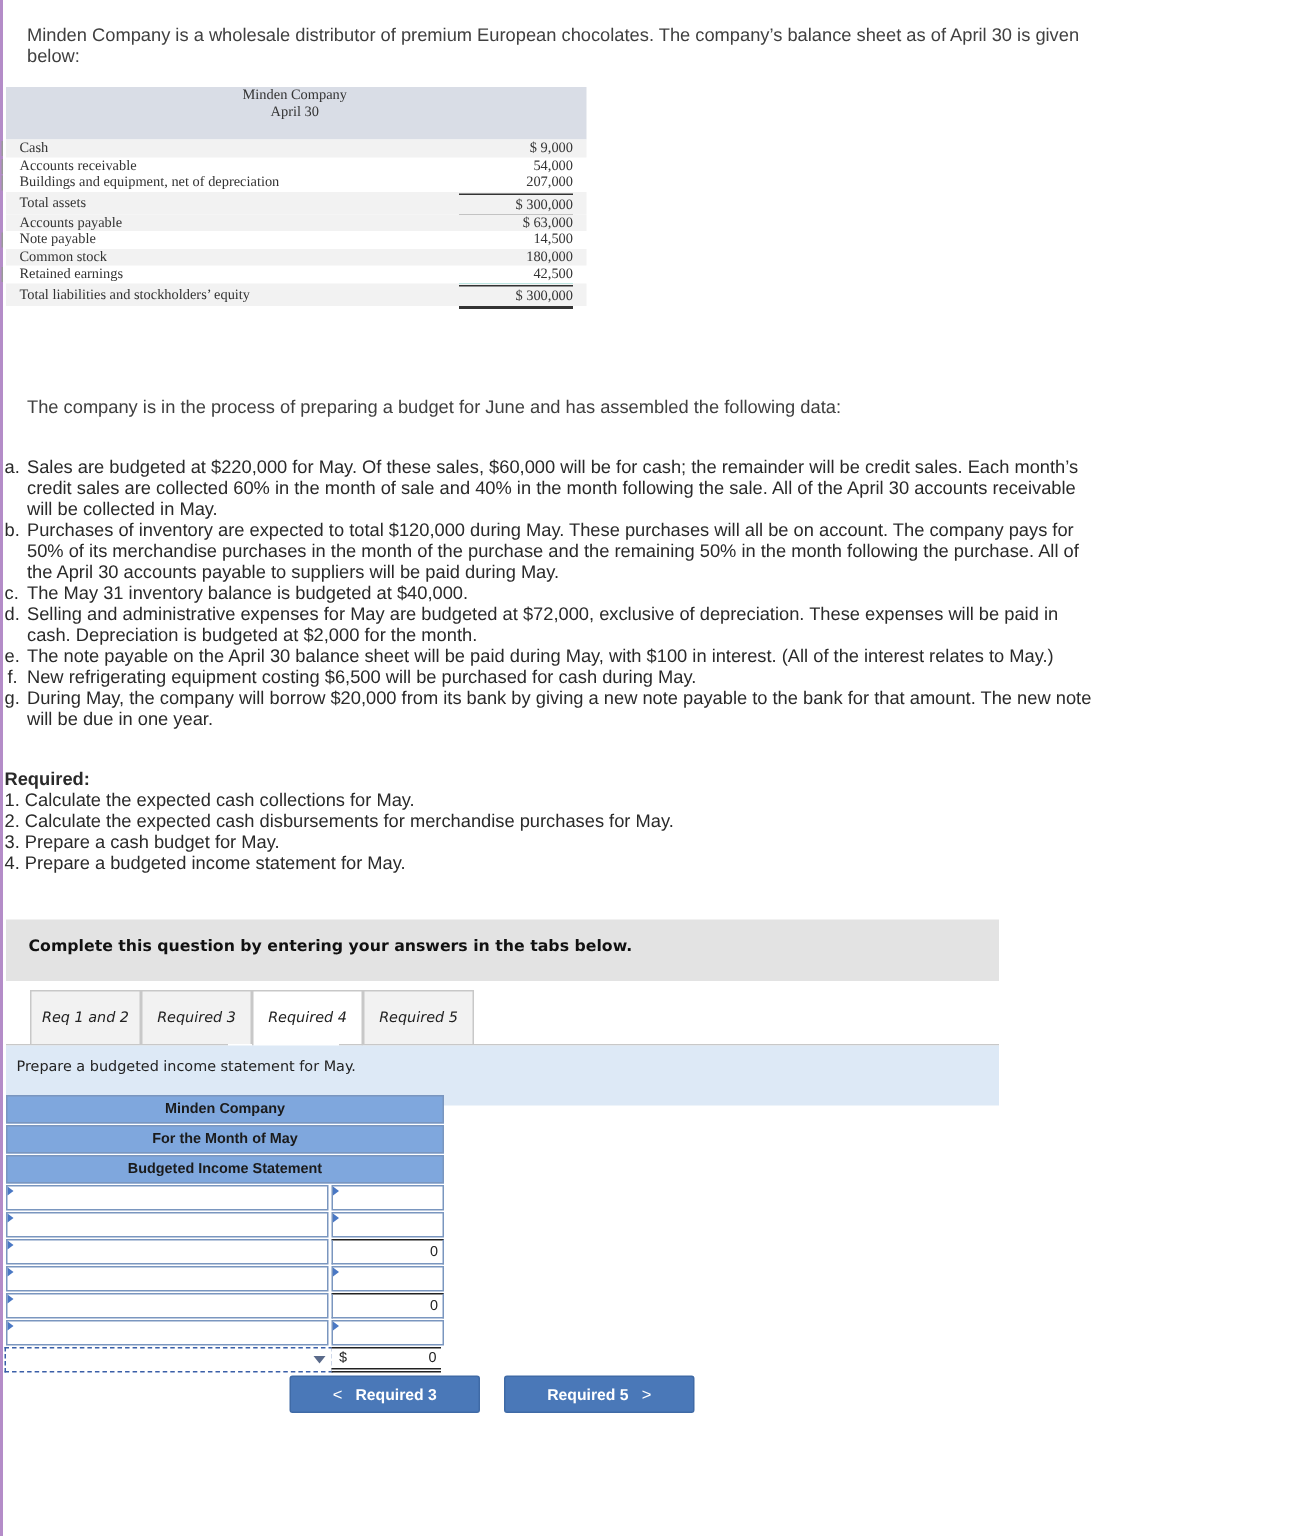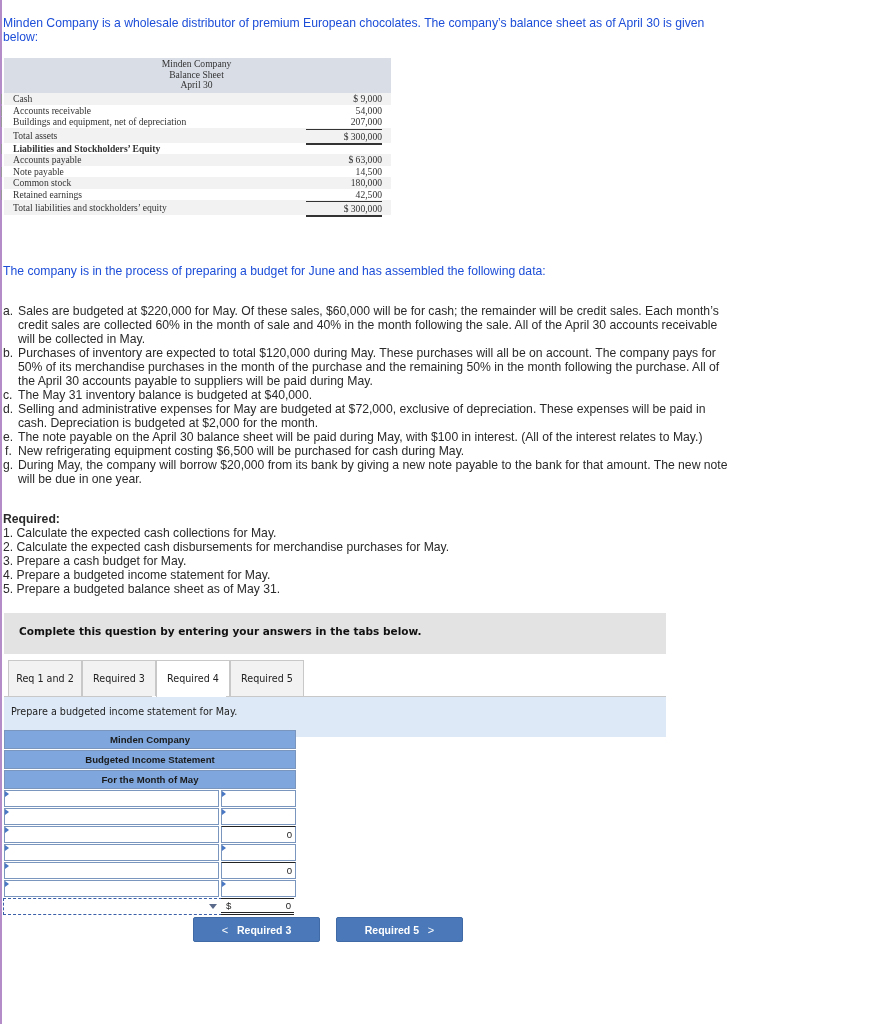--- a/index.html
+++ b/index.html
@@ -1,39 +1,39 @@
 <!DOCTYPE html>
 <html><head>
 <meta charset="utf-8">
 <style>
   html, body { margin: 0; padding: 0; background: #ffffff; }
   body { width: 875px; height: 1024px; position: relative; overflow: hidden; font-family: "Liberation Sans", sans-serif; color: #222; }
   .leftbar { position: absolute; left: 0; top: 0; width: 2px; height: 1024px; background: #b48cc8; }
-  .p { position: absolute; left: 3px; font-size: 12.2px; line-height: 14px; color: #1d4ed8; }
+  .p { position: absolute; left: 18px; font-size: 12.2px; line-height: 14px; color: #404040; }
   .intro { top: 16px; width: 720px; }
   .bs { position: absolute; left: 4px; top: 58px; width: 387px; font-family: "Liberation Serif", serif; font-size: 9.6px; color: #333; }
   .bs-head { background: #d9dde6; height: 35px; text-align: center; line-height: 10.5px; padding-top: 1px; box-sizing: border-box; padding-left: 0; }
   .bs-head div { margin-left: -2px; }
   .bs-row { position: relative; height: 11.5px; line-height: 11.5px; padding-left: 9px; }
   .bs-row.alt { background: #f2f2f2; }
   .bs-row .v { position: absolute; right: 9px; top: 0; text-align: right; }
   .bs-row.bold { font-weight: bold; }
   .bs-row.total { height: 15px; line-height: 16px; }
   .bs-row.total .v { border-top: 1px solid #333; border-bottom: 2px solid #333; width: 76px; line-height: 13px; top: 1px; }
   .bs-row .v.ul { border-bottom: 6px solid #14b8a6; width: 76px; }
   .tick { position: absolute; left: -3px; width: 1px; height: 10px; background: #999; }
   .data-intro { top: 264px; }
   .items { position: absolute; left: 3px; top: 304px; width: 730px; font-size: 12.2px; line-height: 14px; color: #2a2a2a; }
   .item { position: relative; padding-left: 15px; }
   .item .lt { position: absolute; left: 0; top: 0; }
   .req { position: absolute; left: 3px; top: 512px; font-size: 12.2px; line-height: 14px; color: #2a2a2a; }
   .req .hdr { font-weight: bold; }
   .banner { position: absolute; left: 4px; top: 613px; width: 662px; height: 41px; background: #e3e3e3; }
   .banner span { position: absolute; left: 15px; top: 12px; font-family: "DejaVu Sans", sans-serif; font-size: 10.5px; font-weight: bold; color: #111; }
-  .tabs { position: absolute; left: 8px; top: 660px; height: 37px; width: 662px; }
+  .tabs { position: absolute; left: 20px; top: 660px; height: 37px; width: 662px; font-style: italic; }
   .tab { position: absolute; top: 0; height: 36px; border: 1px solid #c8c8c8; border-bottom: none; background: #f2f2f2; font-family: "DejaVu Sans", sans-serif; font-size: 9.6px; color: #222; text-align: center; line-height: 36px; box-sizing: border-box; cursor: pointer; }
   .tab.active { background: #fff; height: 37px; }
   .tabline { position: absolute; left: 4px; top: 696px; width: 662px; height: 1px; background: #c8c8c8; }
   .instr { position: absolute; left: 4px; top: 697px; width: 662px; height: 40px; background: #dde9f6; }
   .instr span { position: absolute; left: 7px; top: 9px; font-family: "DejaVu Sans", sans-serif; font-size: 9.6px; color: #222; }
   .is { position: absolute; left: 4px; top: 730px; width: 292px; }
   .is-h { background: #7fa7dd; border: 1px solid #7a96bf; height: 17px; line-height: 17px; text-align: center; font-family: "Liberation Sans", sans-serif; font-weight: bold; font-size: 9.6px; color: #1a1a1a; margin-bottom: 1px; }
   .is-row { position: relative; height: 17px; margin-bottom: 1px; }
   .is-row .lbl { position: absolute; left: 0; top: 0; width: 213px; height: 15px; border: 1px solid #7a96bf; background: #fff; box-sizing: content-box; }
   .is-row .val { position: absolute; left: 217px; top: 0; width: 73px; height: 15px; border: 1px solid #7a96bf; background: #fff; text-align: right; font-size: 9.6px; line-height: 15px; padding-right: 0; box-sizing: content-box; }
@@ -50,28 +50,26 @@
 </head>
 <body>
 
 <div class="leftbar"></div>
 
 <div class="p intro">Minden Company is a wholesale distributor of premium European chocolates. The company’s balance sheet as of April 30 is given below:</div>
 
 <div class="bs">
   <div class="bs-head">
     <div>Minden Company</div>
-    <div>Balance Sheet</div>
     <div>April 30</div>
   </div>
   <div class="bs-row alt"><span class="tick" style="top:1px"></span><span>Cash</span><span class="v">$ 9,000</span></div>
   <div class="bs-row"><span class="tick" style="top:1px"></span><span>Accounts receivable</span><span class="v">54,000</span></div>
   <div class="bs-row"><span class="tick" style="top:1px"></span><span>Buildings and equipment, net of depreciation</span><span class="v ul">207,000</span></div>
   <div class="bs-row total alt"><span>Total assets</span><span class="v">$ 300,000</span></div>
-  <div class="bs-row bold"><span class="tick" style="top:1px"></span><span>Liabilities and Stockholders’ Equity</span></div>
   <div class="bs-row alt"><span>Accounts payable</span><span class="v">$ 63,000</span></div>
   <div class="bs-row"><span class="tick" style="top:1px"></span><span>Note payable</span><span class="v">14,500</span></div>
   <div class="bs-row alt"><span>Common stock</span><span class="v">180,000</span></div>
   <div class="bs-row"><span class="tick" style="top:1px"></span><span>Retained earnings</span><span class="v ul">42,500</span></div>
   <div class="bs-row total alt"><span>Total liabilities and stockholders’ equity</span><span class="v">$ 300,000</span></div>
 </div>
 
 <div class="p data-intro">The company is in the process of preparing a budget for June and has assembled the following data:</div>
 
 <div class="items">
@@ -83,21 +81,20 @@
   <div class="item"><span class="lt" style="left:2px">f.</span><span>New refrigerating equipment costing $6,500 will be purchased for cash during May.</span></div>
   <div class="item"><span class="lt">g.</span><span>During May, the company will borrow $20,000 from its bank by giving a new note payable to the bank for that amount. The new note will be due in one year.</span></div>
 </div>
 
 <div class="req">
   <div class="hdr">Required:</div>
   <div>1. Calculate the expected cash collections for May.</div>
   <div>2. Calculate the expected cash disbursements for merchandise purchases for May.</div>
   <div>3. Prepare a cash budget for May.</div>
   <div>4. Prepare a budgeted income statement for May.</div>
-  <div>5. Prepare a budgeted balance sheet as of May 31.</div>
 </div>
 
 <div class="banner">
   <span>Complete this question by entering your answers in the tabs below.</span>
 </div>
 
 <div class="tabs">
   <div class="tab" style="left:0; width:74px;">Req 1 and 2</div>
   <div class="tab" style="left:74px; width:74px;">Required 3</div>
   <div class="tab active" style="left:148px; width:74px;">Required 4</div>
@@ -105,22 +102,22 @@
 </div>
 <div class="tabline" style="left:4px; width:148px;"></div>
 <div class="tabline" style="left:226px; width:440px;"></div>
 
 <div class="instr">
   <span>Prepare a budgeted income statement for May.</span>
 </div>
 
 <div class="is">
   <div class="is-h">Minden Company</div>
+  <div class="is-h">For the Month of May</div>
   <div class="is-h">Budgeted Income Statement</div>
-  <div class="is-h">For the Month of May</div>
 
   <div class="is-row">
     <div class="lbl">
         <span class="flag"></span>
       </div>
     <div class="val"><span class="flag"></span><span></span></div>
   </div>
   <div class="is-row">
     <div class="lbl">
         <span class="flag"></span>

